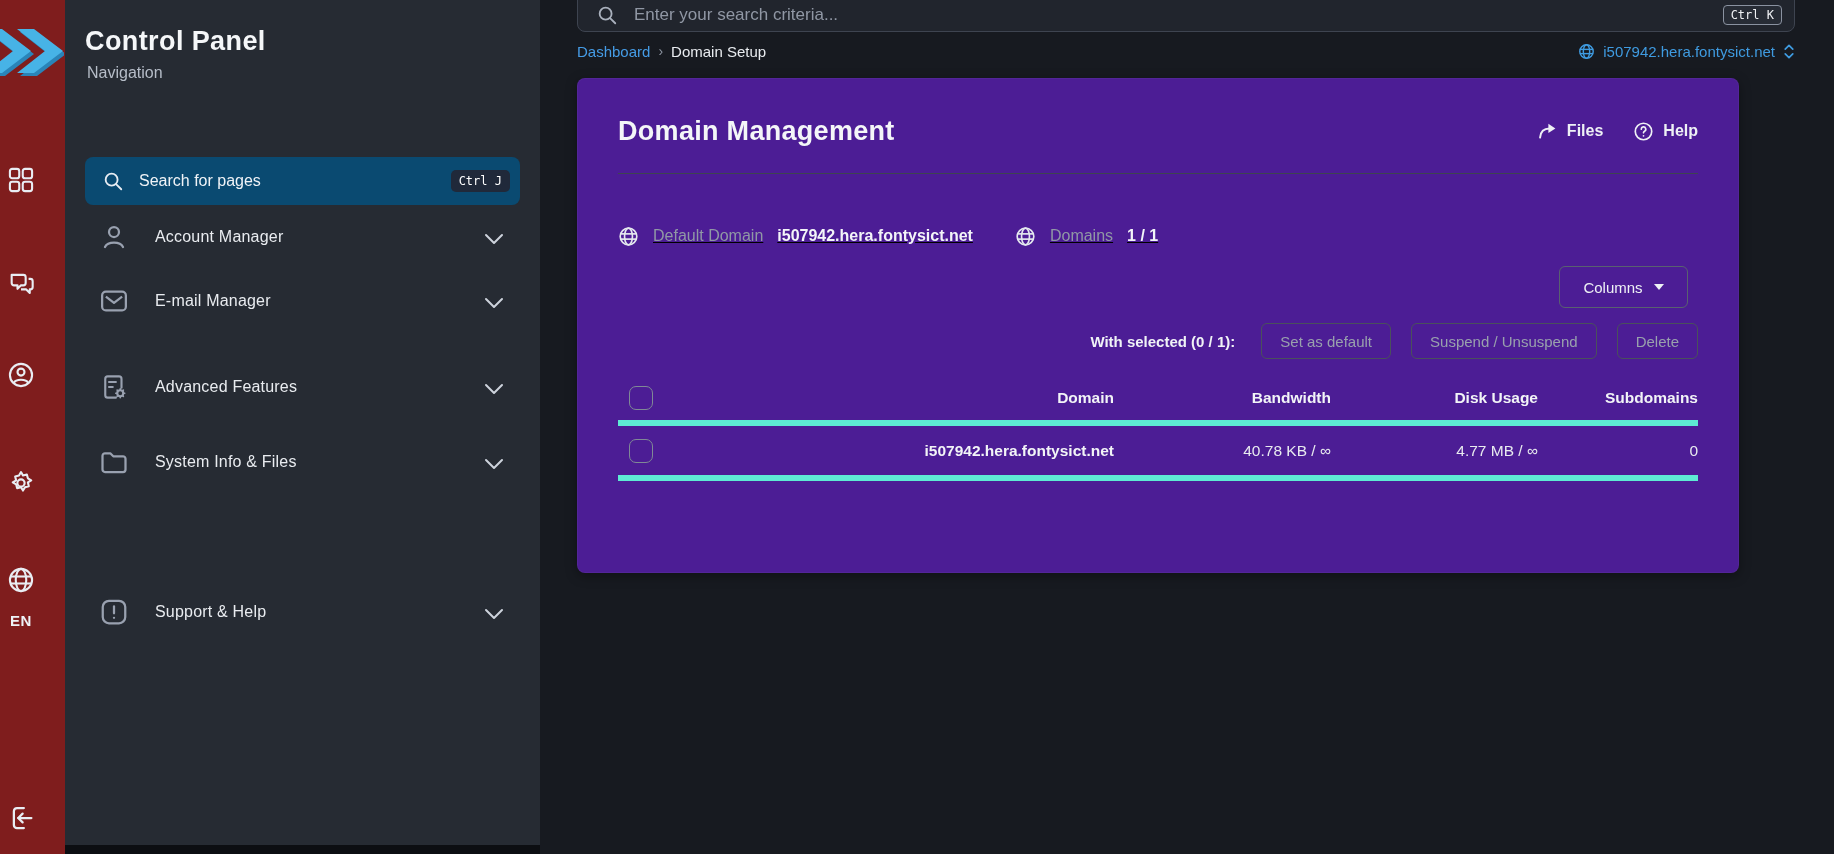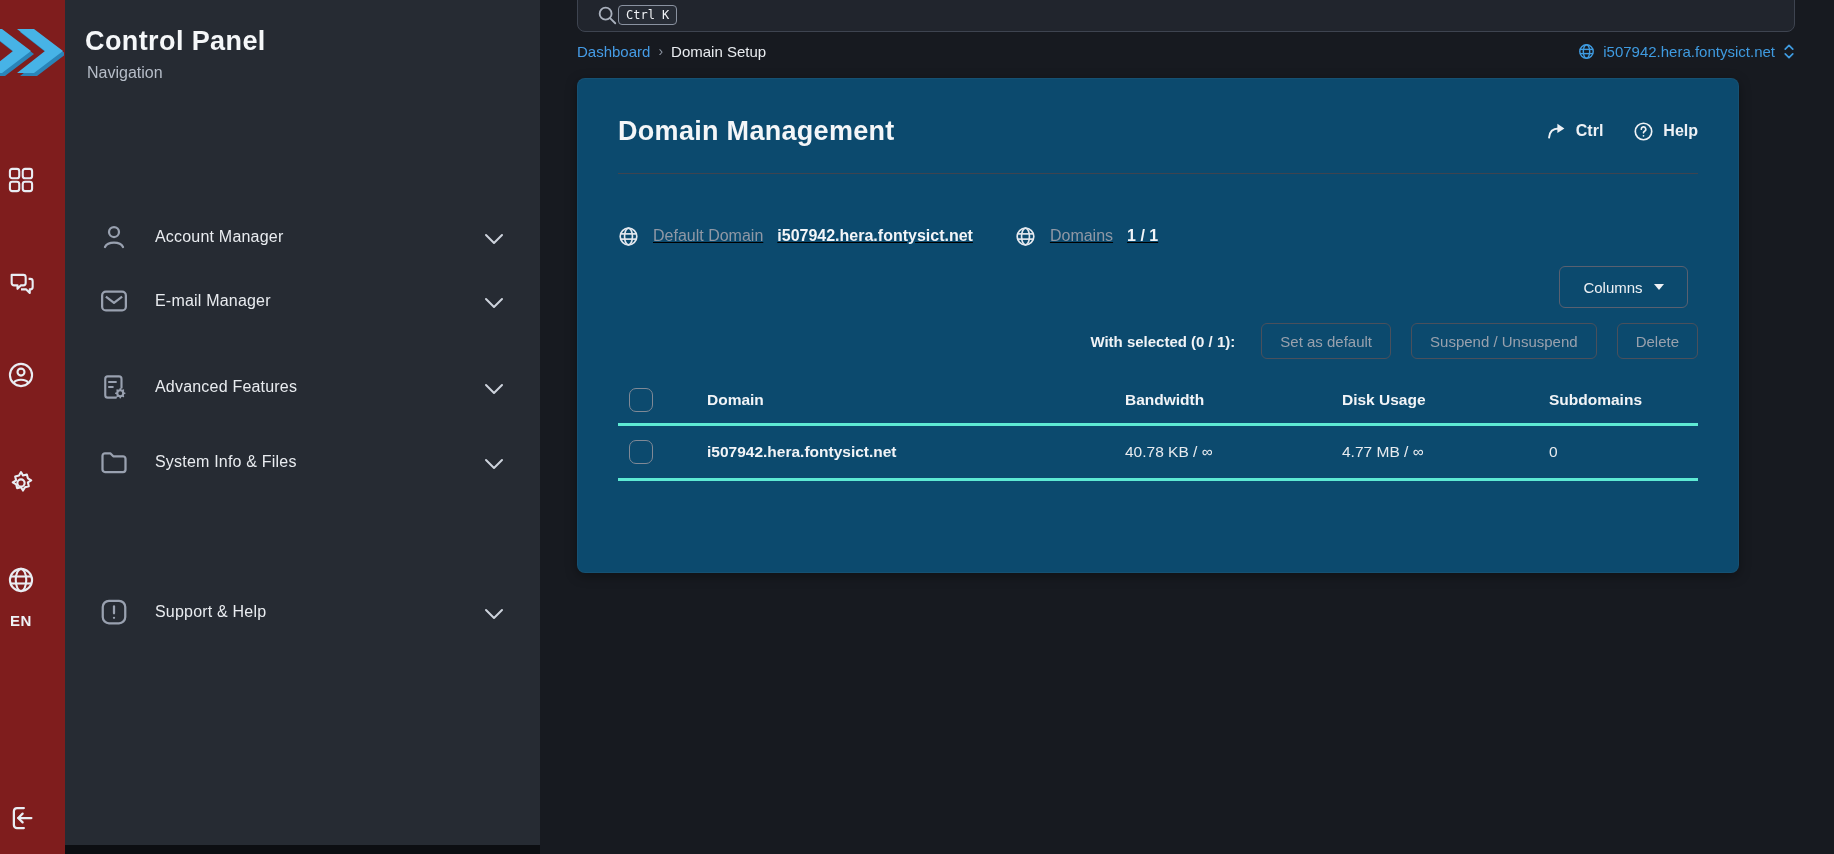--- a/index.html
+++ b/index.html
@@ -66,21 +66,21 @@
   .crumb-sep { color:#8d94a1; padding:0 8px; font-size:14px; }
   .crumb-current { color:#e9ecf0; }
   .domain-selector { display:flex; align-items:center; gap:8px; color:#3f9be0;
     font-size:15px; cursor:pointer; }
   .domain-selector .gicon { width:17px; height:17px; }
   .domain-selector .gicon svg { width:100%; height:100%; }
   .domain-selector .updown { width:12px; height:17px; }
   .domain-selector .updown svg { width:100%; height:100%; }
 
   .card { position:absolute; left:37px; top:78px; width:1162px; height:495px;
-    background:#0c4a6e; border-radius:8px; border:1px solid rgba(255,255,255,.04);
+    background:#4c1d95; border-radius:8px; border:1px solid rgba(255,255,255,.04);
     box-shadow:0 3px 12px rgba(0,0,0,.35); }
   .card-head { position:absolute; top:30px; left:40px; right:40px; height:44px;
     display:flex; align-items:center; justify-content:space-between; }
   .card-title { font-size:27px; font-weight:bold; color:#f4f6f8; letter-spacing:.3px; }
   .head-actions { display:flex; align-items:center; gap:30px; }
   .head-btn { display:flex; align-items:center; gap:9px; color:#eef1f5; font-size:16px;
     font-weight:bold; cursor:pointer; }
   .head-btn .icon { width:21px; height:21px; color:#eef1f5; }
   .head-btn .icon svg { width:100%; height:100%; }
   .divider { position:absolute; left:40px; right:40px; height:1px; background:#3e4450; }
@@ -101,21 +101,21 @@
 
   .selected-row { position:absolute; top:244px; right:40px; height:36px; display:flex;
     align-items:center; gap:20px; }
   .selected-label { font-size:15px; font-weight:bold; color:#f0f3f6; margin-right:6px; }
   .action-btn { height:36px; border:1px solid #4a505c; border-radius:6px;
     background:transparent; color:#99a1ad; font-size:15px; padding:0 18px;
     font-family:"Liberation Sans", sans-serif; cursor:pointer; white-space:nowrap; }
 
   .dtable { position:absolute; top:297px; left:40px; right:40px; }
   .trow { display:grid; grid-template-columns:78px 418px 217px 207px 1fr;
-    align-items:center; border-bottom:3px solid #5eead4; }
+    align-items:center; border-bottom:6px solid #5eead4;text-align:right; }
   .trow.head { height:50px; }
   .trow.data { height:55px; }
   .cell { padding-left:11px; font-size:15.5px; color:#e8ebef; }
   .cell.hdr { font-weight:bold; color:#f2f4f7; }
   .cell.bold { font-weight:bold; color:#f2f4f7; }
   .checkbox { width:24px; height:24px; border:1.5px solid #808996; border-radius:7px;
     margin-left:11px; cursor:pointer; background:transparent; }
 </style>
 </head>
 <body>
@@ -170,20 +170,30 @@
       <line x1="19.5" y1="12" x2="9" y2="12"></line>
         <polyline points="12.5,8.5 9,12 12.5,15.5"></polyline>
     </svg>
   </div>
 </div>
 
 <div class="sidebar">
   <div class="sb-title">Control Panel</div>
   <div class="sb-subtitle">Navigation</div>
 
+  <div class="sb-search">
+    <span class="icon">
+      <svg viewBox="0 0 24 24" fill="none" stroke="currentColor" stroke-width="2" stroke-linecap="round">
+        <circle cx="10.5" cy="10.5" r="6.5"></circle>
+          <line x1="15.6" y1="15.6" x2="21" y2="21"></line>
+      </svg>
+    </span>
+    <input type="text" placeholder="Search for pages" style="">
+    <span class="kbd mono">Ctrl J</span>
+  </div>
 
   <div class="sb-item" style="top:212px">
     <span class="icon">
       <svg viewBox="0 0 24 24" fill="none" stroke="currentColor" stroke-width="1.8" stroke-linecap="round">
         <circle cx="12" cy="8" r="4"></circle>
           <path d="M4.8 20 c2.2-4.6 12.2-4.6 14.4 0"></path>
       </svg></span>
     <span class="label">Account Manager</span>
     <span class="chev">
       <svg viewBox="0 0 20 12" fill="none" stroke="currentColor" stroke-width="2" stroke-linecap="round" stroke-linejoin="round">
@@ -246,20 +256,21 @@
 </div>
 
 <div class="main">
 
   <div class="topsearch">
     <span class="icon">
       <svg viewBox="0 0 24 24" fill="none" stroke="currentColor" stroke-width="2" stroke-linecap="round">
         <circle cx="10.5" cy="10.5" r="6.5"></circle>
           <line x1="15.6" y1="15.6" x2="21" y2="21"></line>
       </svg></span>
+    <input type="text" placeholder="Enter your search criteria..." style="">
     <span class="kbd-outline mono">Ctrl K</span>
   </div>
 
   <div class="breadcrumb-row">
     <div class="crumbs">
       <span class="crumb-link">Dashboard</span>
       <span class="crumb-sep">›</span>
       <span class="crumb-current">Domain Setup</span>
     </div>
     <div class="domain-selector">
@@ -282,21 +293,21 @@
   <div class="card">
     <div class="card-head">
       <div class="card-title">Domain Management</div>
       <div class="head-actions">
         <div class="head-btn">
           <span class="icon">
             <svg viewBox="0 0 24 24" fill="none" stroke="currentColor">
               <path d="M3.5 19 C4 11.5 9 8.5 14.5 8.5" stroke-width="2.2" stroke-linecap="round"></path>
               <path d="M13 3.2 L21 8.5 L13 13.8 z" fill="currentColor" stroke="none"></path>
             </svg></span>
-          <span>Ctrl</span>
+          <span>Files</span>
         </div>
         <div class="head-btn">
           <span class="icon">
             <svg viewBox="0 0 24 24" fill="none" stroke="currentColor" stroke-width="1.9">
               <circle cx="12" cy="12" r="9.4"></circle>
               <path d="M9.4 9.3 a2.6 2.6 0 1 1 3.8 2.3 c-.8.4-1.2 1-1.2 1.9" stroke-linecap="round"></path>
               <circle cx="12" cy="16.9" r="1" fill="currentColor" stroke="none"></circle>
             </svg></span>
           <span>Help</span>
         </div>

